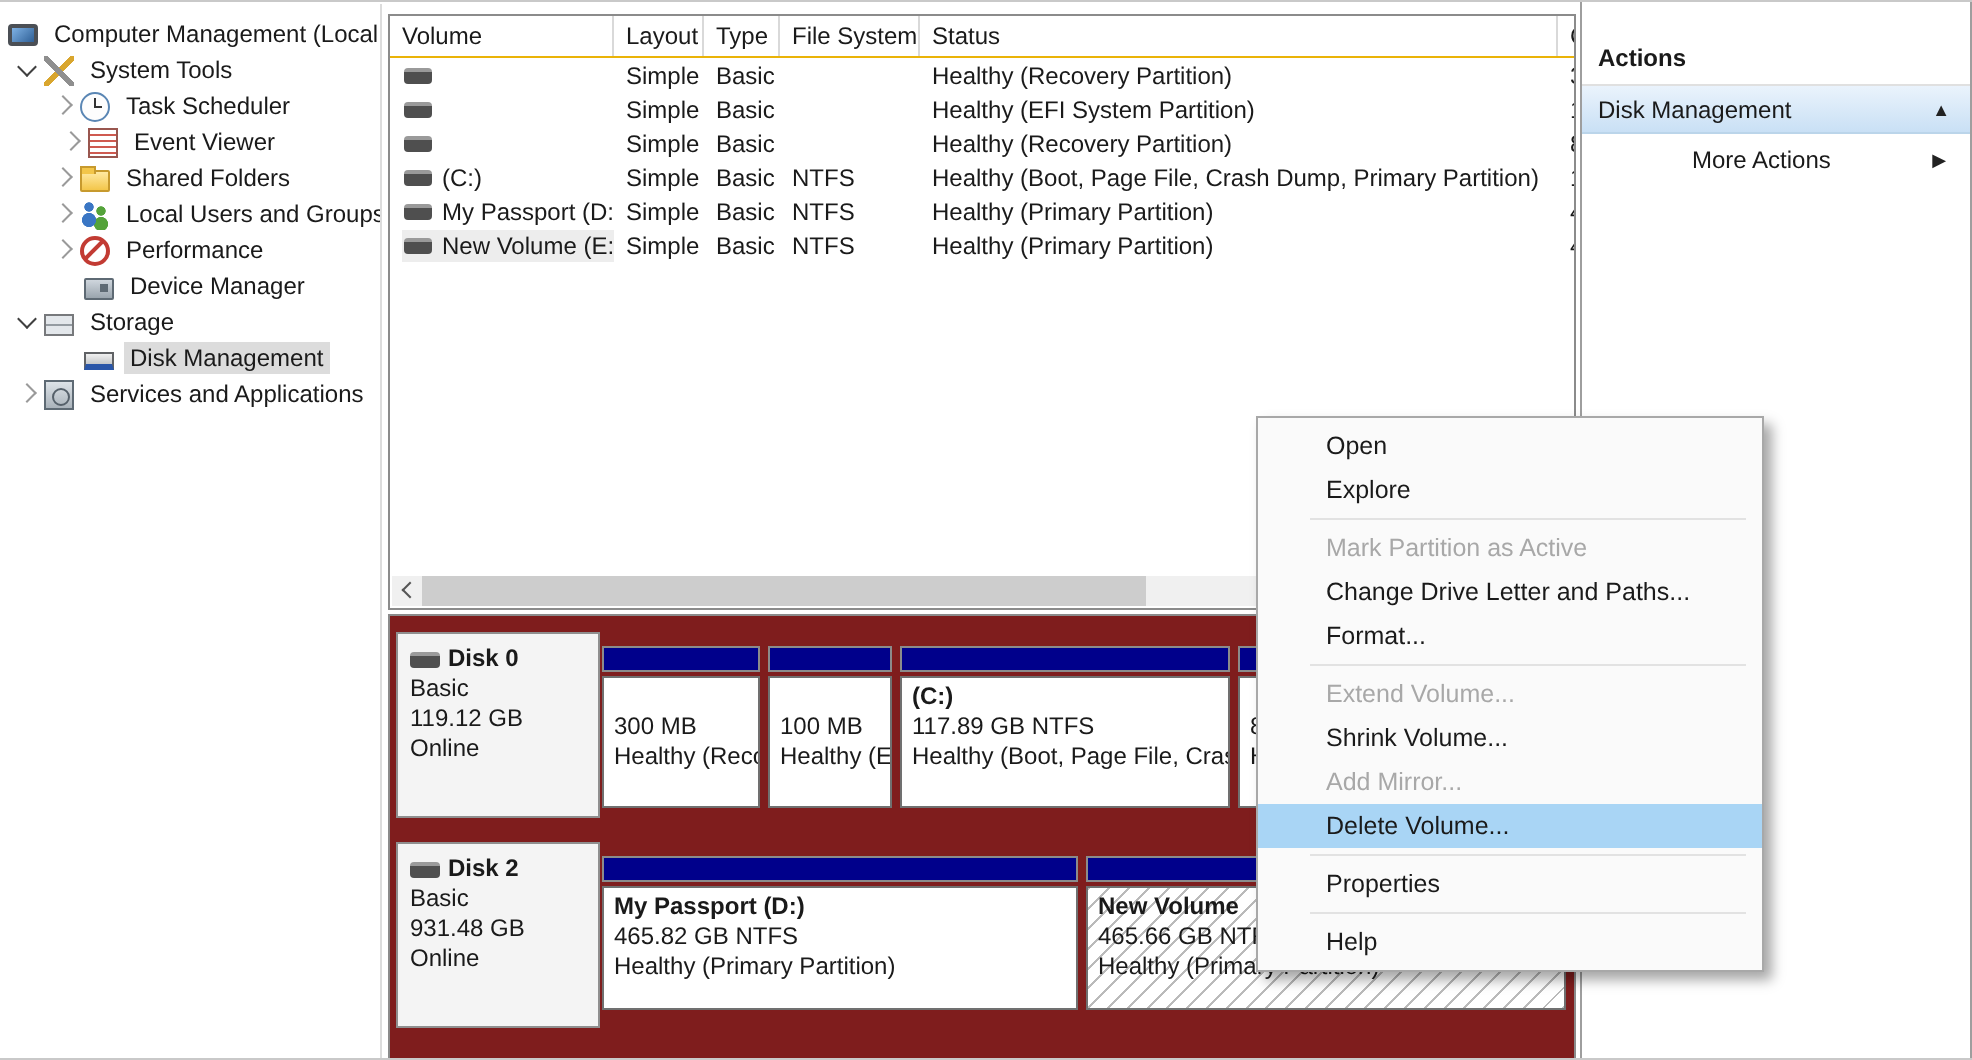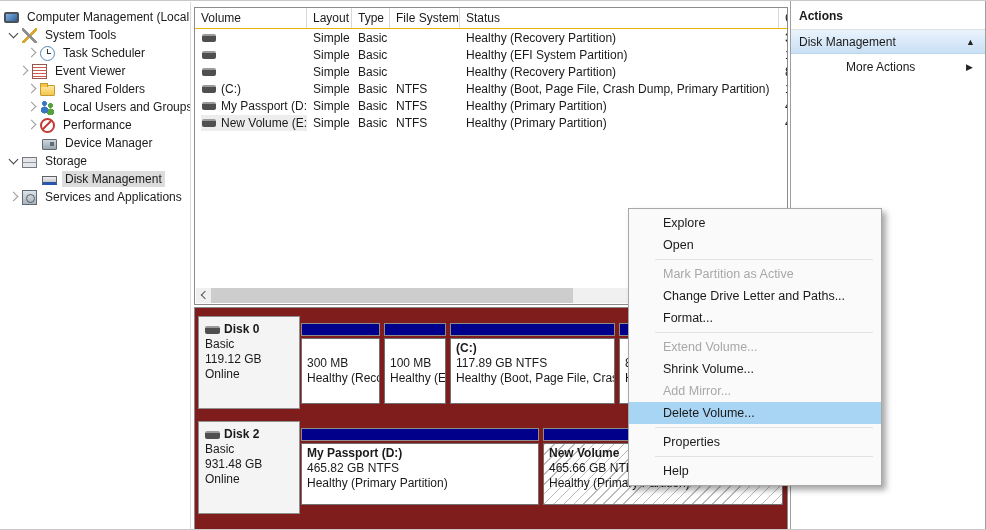--- a/index.html
+++ b/index.html
@@ -89,21 +89,21 @@
   .pbody { border:1px solid #707070; background:#fff; padding:2px 5px; line-height:15px;
     overflow:hidden; white-space:nowrap; }
   .pcell.hatched .pbody { background-image:repeating-linear-gradient(135deg,
     rgba(130,130,130,.55) 0 1px, transparent 1px 7px); }
   .pline1 { font-weight:bold; height:15px; }
   .d0 .pbody { height:66px; }
   .d2 .pbody { height:62px; }
   
   .actions-pane { position:absolute; left:790px; top:0; width:196px; height:530px; background:#fff;
     border-left:1px solid #9e9e9e; border-right:1px solid #9e9e9e; }
-  .actions-title { font-weight:bold; padding:8px 0 6px 8px; border-bottom:1px solid #e0e0e0; }
+  .actions-title { font-weight:bold; padding:8px 0 6px 8px; border-bottom:1px solid #e0e0e0;margin-top:13px; }
   .action-group { display:flex; align-items:center; height:24px; padding:0 10px 0 8px;
     background:linear-gradient(#eaf3fc,#c9e0f5); border-bottom:1px solid #bbd5ea; cursor:default; }
   .action-group .grow, .action-more .grow { flex:1; }
   .tri { font-size:9px; color:#222; }
   .action-more { display:flex; align-items:center; height:26px; padding:0 12px 0 55px; cursor:default; }
   
   .context-menu { position:absolute; left:628px; top:207px; width:254px; background:#fafafa;
     border:1px solid #a8a8a8; box-shadow:4px 4px 6px rgba(0,0,0,.35); padding:3px 0; z-index:100; }
   .menu-item { height:22px; line-height:22px; padding-left:34px; white-space:nowrap; cursor:default; font-size:12.5px; }
   .menu-item.disabled { color:#a8a8a8; }
@@ -125,21 +125,21 @@
       <div class="tree-row" style="padding-left: 6px;">
         <span class="chev chev-down"></span>
         <span class="ic ic-tools"></span>
         <span class="tree-label">System Tools</span>
       </div>
       <div class="tree-row" style="padding-left: 24px;">
         <span class="chev chev-right"></span>
         <span class="ic ic-clock"></span>
         <span class="tree-label">Task Scheduler</span>
       </div>
-      <div class="tree-row" style="padding-left: 16px;">
+      <div class="tree-row" style="padding-left: 28px;">
         <span class="chev chev-right"></span>
         <span class="ic ic-book"></span>
         <span class="tree-label">Event Viewer</span>
       </div>
       <div class="tree-row" style="padding-left: 24px;">
         <span class="chev chev-right"></span>
         <span class="ic ic-folder"></span>
         <span class="tree-label">Shared Folders</span>
       </div>
       <div class="tree-row" style="padding-left: 24px;">
@@ -359,22 +359,22 @@
     </div>
     <div class="action-more">
       <span>More Actions</span>
       <span class="grow"></span>
       <span class="tri">▶</span>
     </div>
   </div>
 
   <div class="context-menu">
 
-  <div class="menu-item">Explore</div>
-      <div class="menu-item">Open</div>
+  <div class="menu-item">Open</div>
+      <div class="menu-item">Explore</div>
       <div class="menu-item sep"></div>
       <div class="menu-item disabled">Mark Partition as Active</div>
       <div class="menu-item">Change Drive Letter and Paths...</div>
       <div class="menu-item">Format...</div>
       <div class="menu-item sep"></div>
       <div class="menu-item disabled">Extend Volume...</div>
       <div class="menu-item">Shrink Volume...</div>
       <div class="menu-item disabled">Add Mirror...</div>
       <div class="menu-item highlighted">Delete Volume...</div>
       <div class="menu-item sep"></div>

